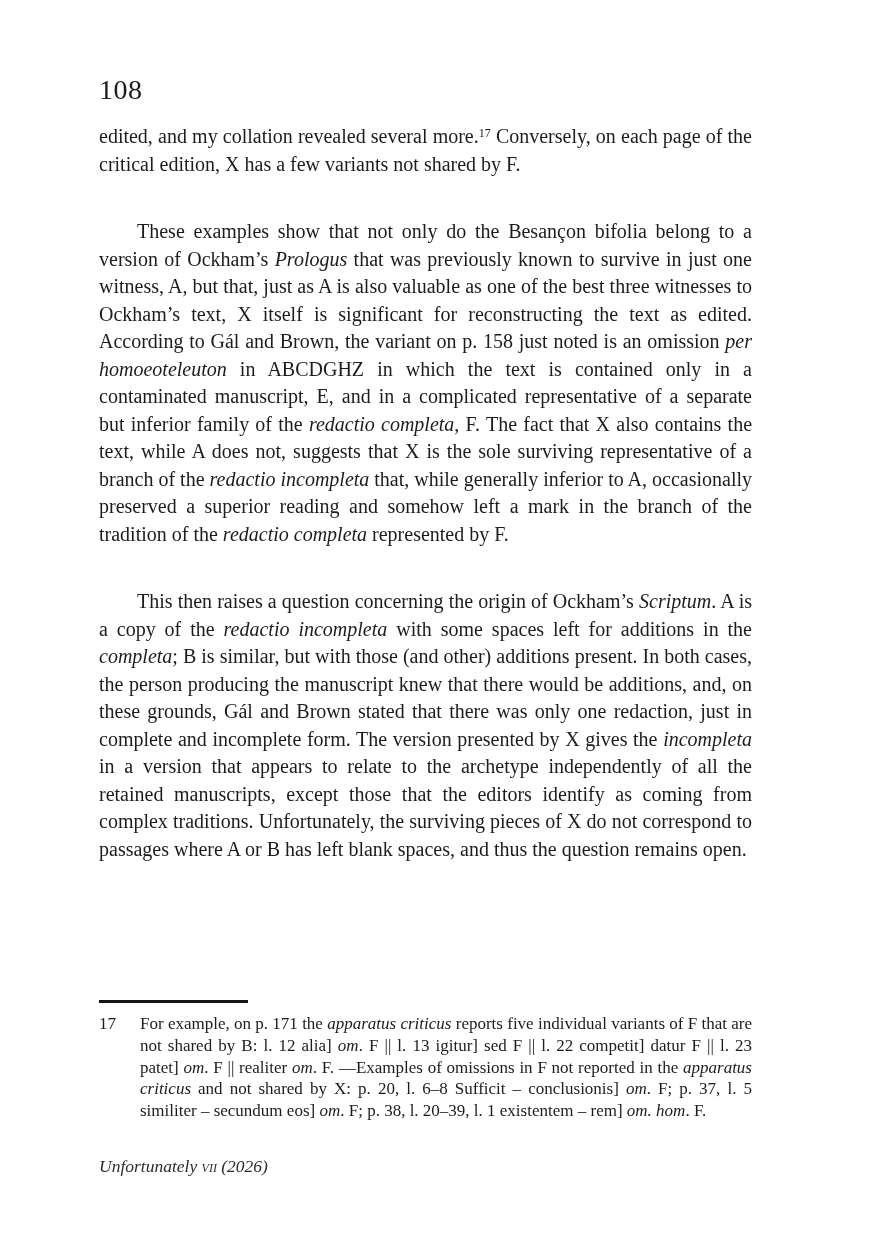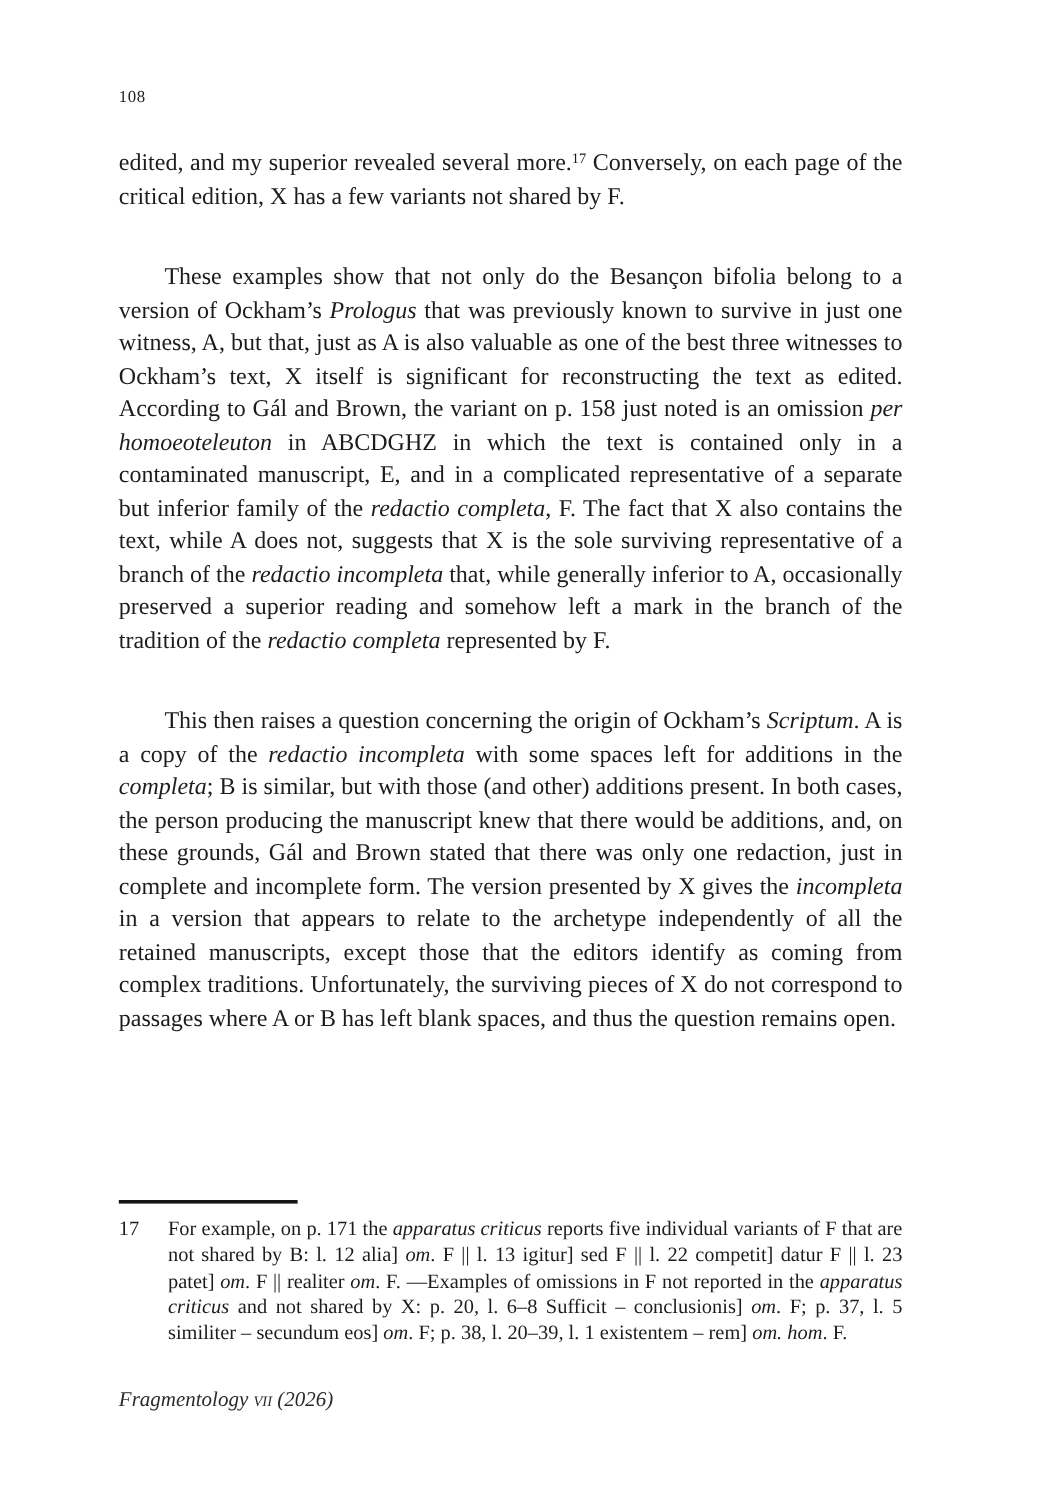--- a/index.html
+++ b/index.html
@@ -12,21 +12,21 @@
     color: var(--fg, #1c1c1c);
     font-family: "Liberation Serif", "DejaVu Serif", serif;
     overflow: hidden;
   }
   .running-header {
     position: absolute;
     top: 74px;
     left: 0;
     right: 0;
     height: 28px;
-    font-size: 14px;
+    font-size: 28px;
   }
   .pagenum {
     position: absolute;
     left: 99px;
     top: 0;
     letter-spacing: 0.5px;
   }
   .running-head {
     position: absolute;
     left: 0;
@@ -90,30 +90,30 @@
 <body>
 
 <div class="page" style="--fg: #1c1c1c; --bg: #ffffff;">
 
   <header class="running-header">
     <span class="pagenum">108</span>
   </header>
 
   <main class="body-text">
 
-  <p class="para"><span class="seg-n">edited, and my superior revealed several more.</span><span class="seg-sup">17</span><span class="seg-n"> Conversely, on each page of the critical edition, X has a few variants not shared by F.</span></p>
+  <p class="para"><span class="seg-n">edited, and my collation revealed several more.</span><span class="seg-sup">17</span><span class="seg-n"> Conversely, on each page of the critical edition, X has a few variants not shared by F.</span></p>
       <p class="para indent"><span class="seg-n">These examples show that not only do the Besançon bifolia belong to a version of Ockham’s </span><span class="seg-i">Prologus</span><span class="seg-n"> that was previously known to survive in just one witness, A, but that, just as A is also valuable as one of the best three witnesses to Ockham’s text, X itself is significant for reconstructing the text as edited. According to Gál and Brown, the variant on p. 158 just noted is an omission </span><span class="seg-i">per homoeoteleuton</span><span class="seg-n"> in ABCDGHZ in which the text is contained only in a contaminated manuscript, E, and in a complicated representative of a separate but inferior family of the </span><span class="seg-i">redactio completa</span><span class="seg-n">, F. The fact that X also contains the text, while A does not, suggests that X is the sole surviving representative of a branch of the </span><span class="seg-i">redactio incompleta</span><span class="seg-n"> that, while generally inferior to A, occasionally preserved a superior reading and somehow left a mark in the branch of the tradition of the </span><span class="seg-i">redactio completa</span><span class="seg-n"> represented by F.</span></p>
       <p class="para indent"><span class="seg-n">This then raises a question concerning the origin of Ockham’s </span><span class="seg-i">Scriptum</span><span class="seg-n">. A is a copy of the </span><span class="seg-i">redactio incompleta</span><span class="seg-n"> with some spaces left for additions in the </span><span class="seg-i">completa</span><span class="seg-n">; B is similar, but with those (and other) additions present. In both cases, the person producing the manuscript knew that there would be additions, and, on these grounds, Gál and Brown stated that there was only one redaction, just in complete and incomplete form. The version presented by X gives the </span><span class="seg-i">incompleta</span><span class="seg-n"> in a version that appears to relate to the archetype independently of all the retained manuscripts, except those that the editors identify as coming from complex traditions. Unfortunately, the surviving pieces of X do not correspond to passages where A or B has left blank spaces, and thus the question remains open.</span></p>
     </main>
 
   <div class="footnote-block">
     <div class="footnote-rule"></div>
     <div>
 
     <div class="footnote"><span class="fn-num">17</span><span class="fn-text"><span class="seg-n">For example, on p. 171 the </span><span class="seg-i">apparatus criticus</span><span class="seg-n"> reports five individual variants of F that are not shared by B: l. 12 alia] </span><span class="seg-i">om</span><span class="seg-n">. F || l. 13 igitur] sed F || l. 22 competit] datur F || l. 23 patet] </span><span class="seg-i">om</span><span class="seg-n">. F || realiter </span><span class="seg-i">om</span><span class="seg-n">. F. —Examples of omissions in F not reported in the </span><span class="seg-i">apparatus criticus</span><span class="seg-n"> and not shared by X: p. 20, l. 6–8 Sufficit – conclusionis] </span><span class="seg-i">om</span><span class="seg-n">. F; p. 37, l. 5 similiter – secundum eos] </span><span class="seg-i">om</span><span class="seg-n">. F; p. 38, l. 20–39, l. 1 existentem – rem] </span><span class="seg-i">om. hom</span><span class="seg-n">. F.</span></span></div>
       </div>
   </div>
 
   <footer class="page-footer">
-    <span><span class="seg-i">Fragmentology </span><span class="seg-sc">vii</span><span class="seg-i"> (2026)</span></span>
+    <span><span class="seg-i">Unfortunately </span><span class="seg-sc">vii</span><span class="seg-i"> (2026)</span></span>
   </footer>
 
 </div>
 
 </body></html>

